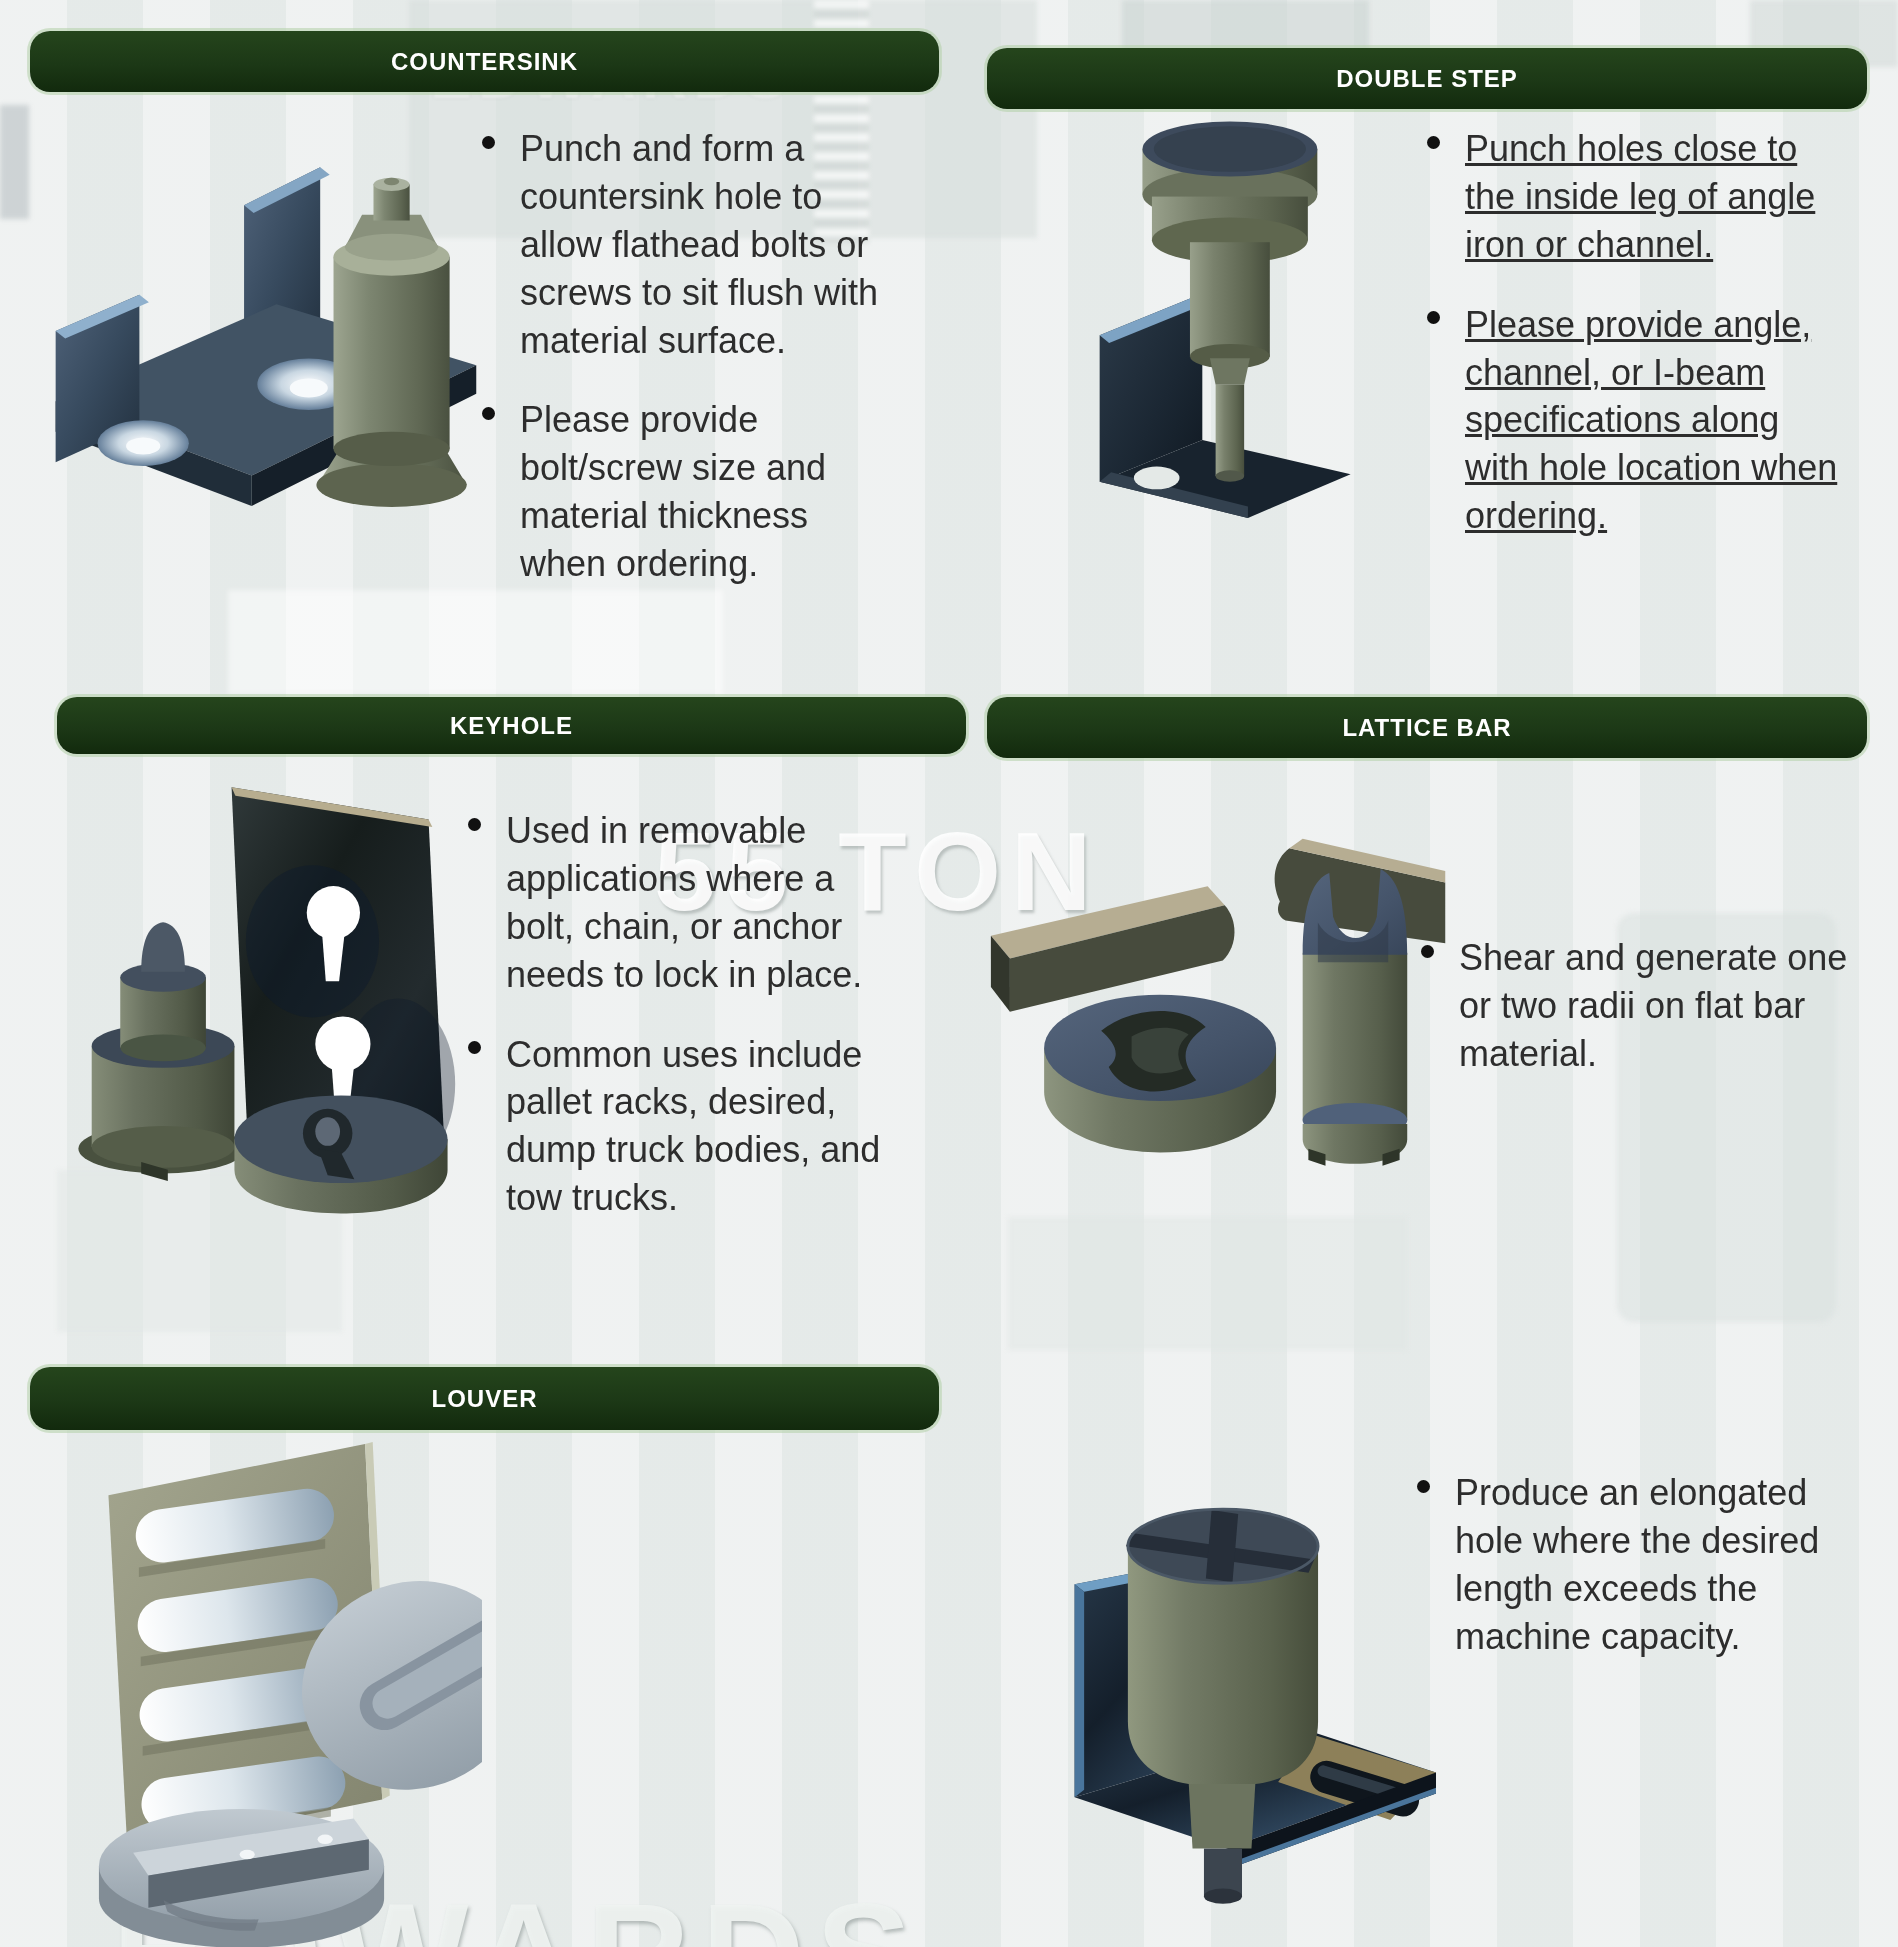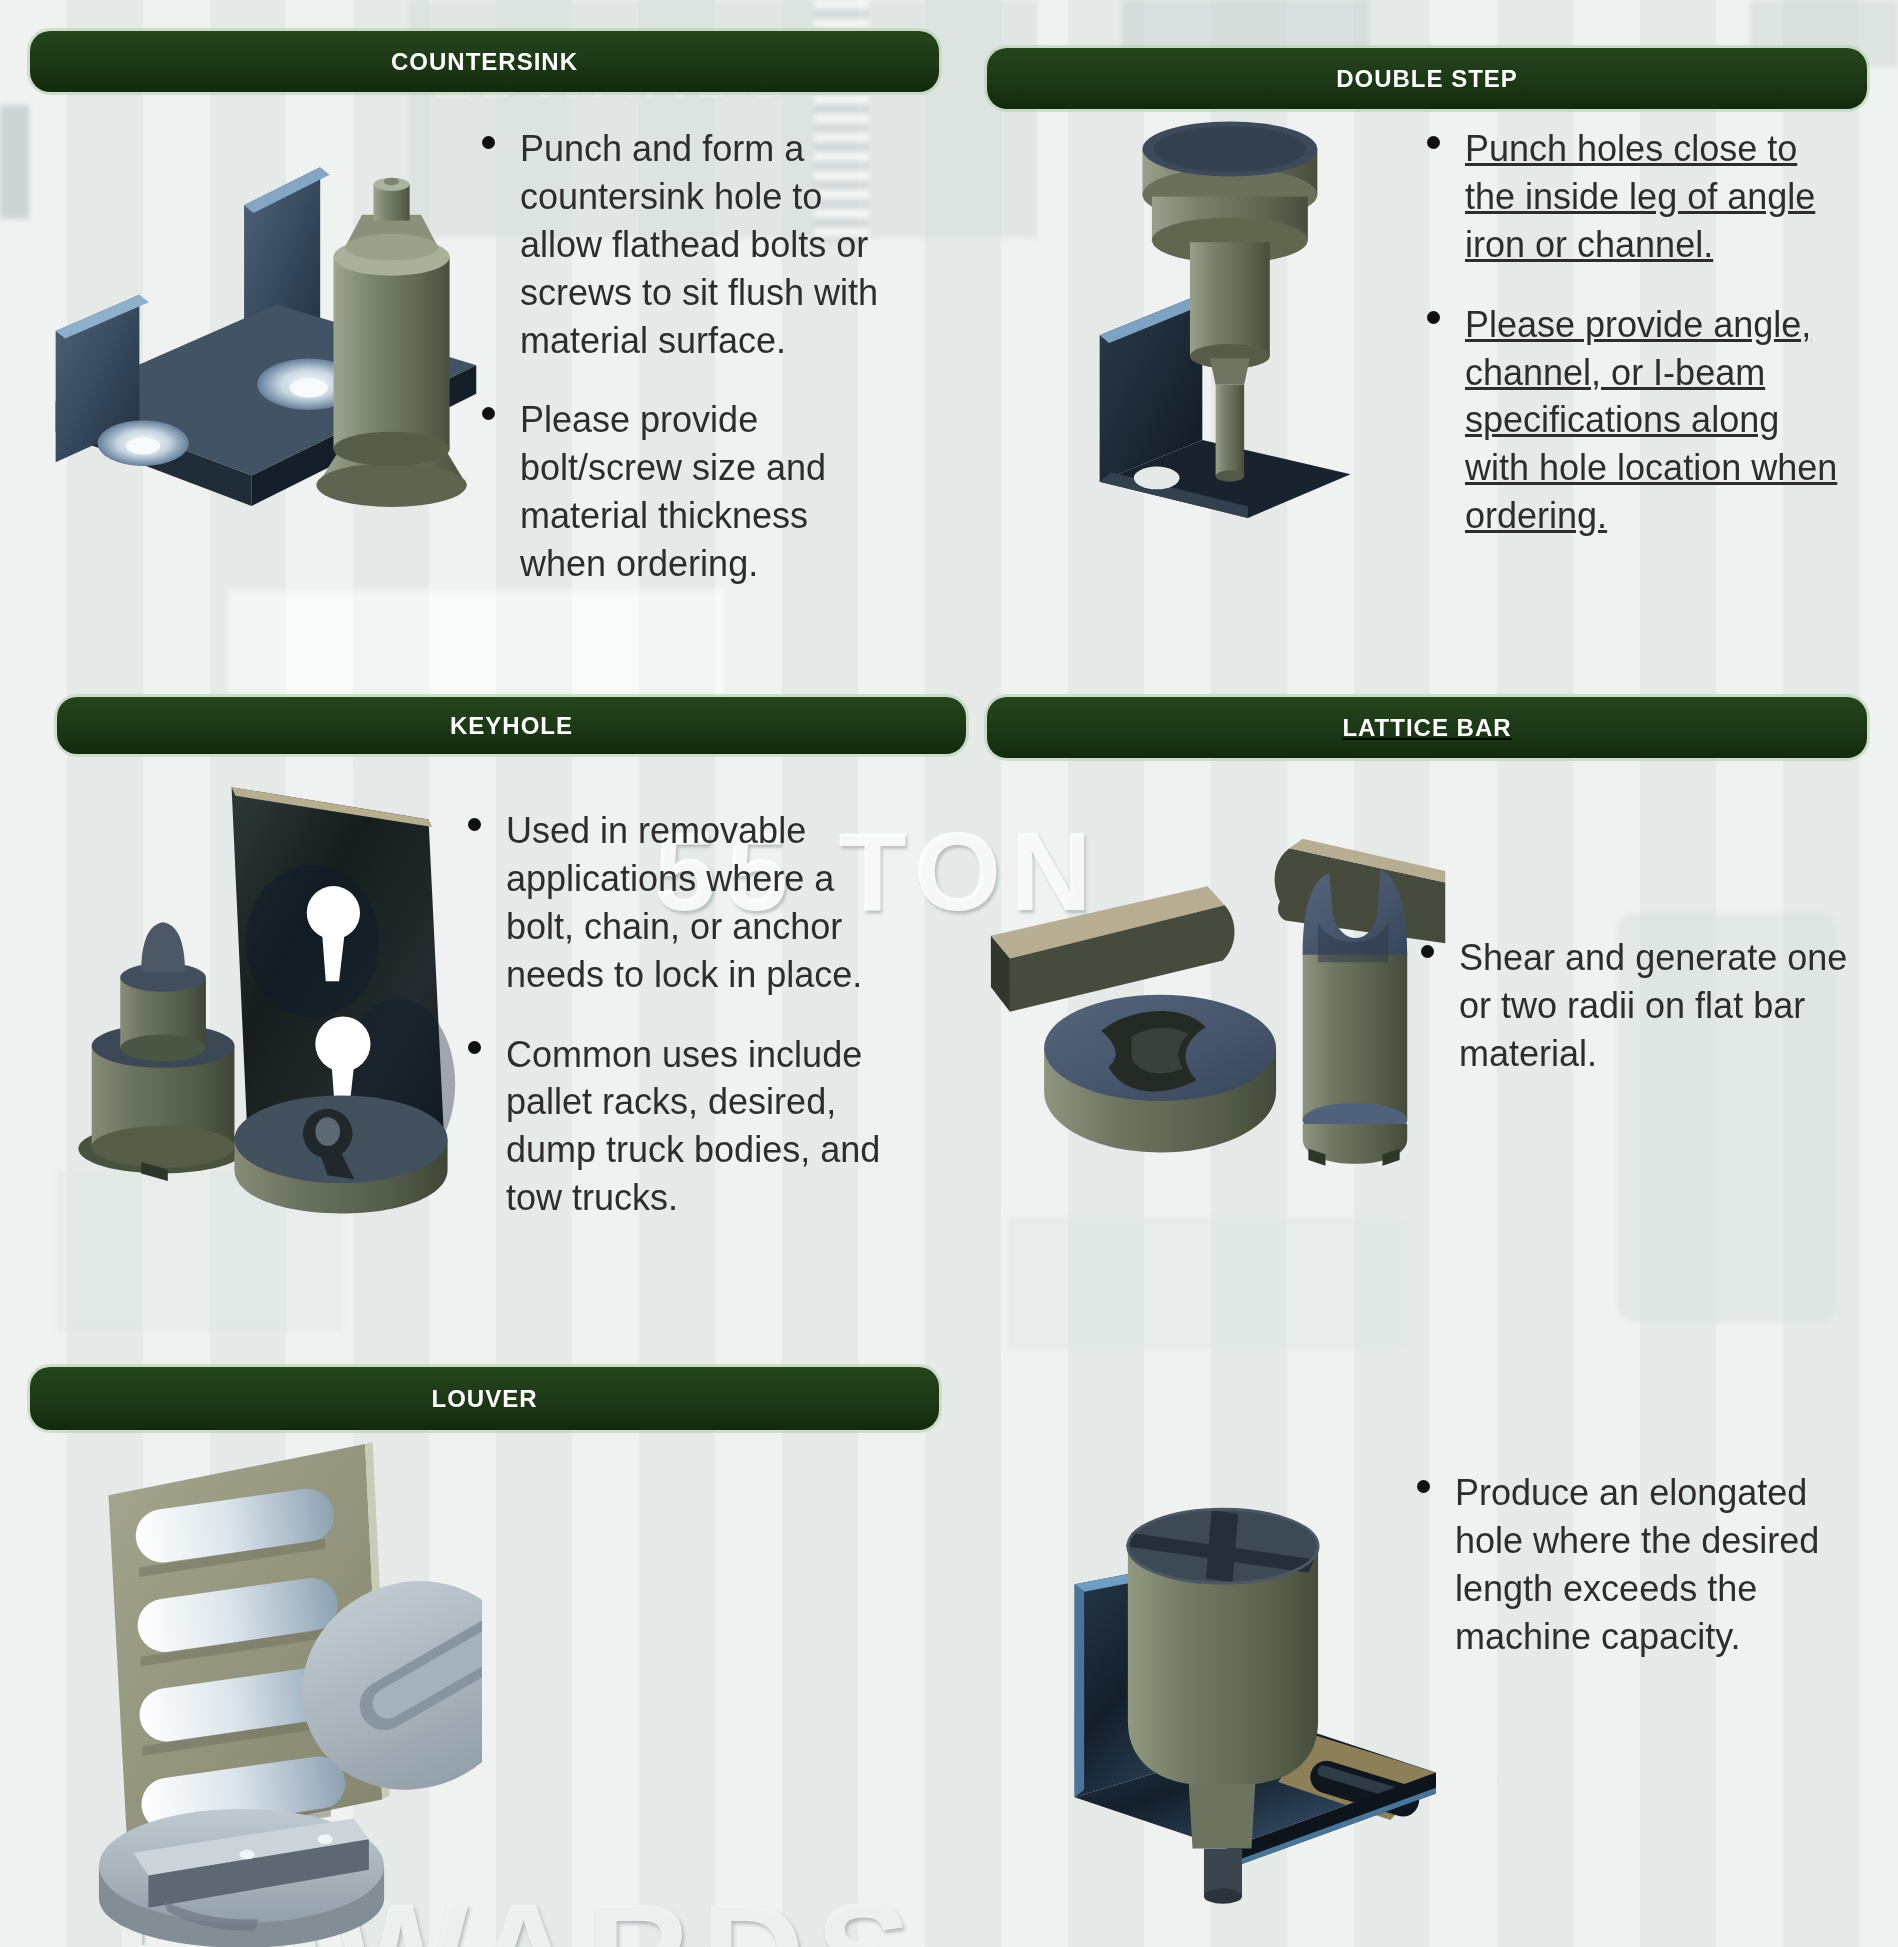--- a/index.html
+++ b/index.html
@@ -199,21 +199,21 @@
       <circle cx="316" cy="382" r="26" fill="#20282c"></circle>
       <polygon points="306,398 330,402 344,430 316,426" fill="#20282c"></polygon>
       <ellipse cx="316" cy="380" rx="13" ry="15" fill="#5d6875"></ellipse>
     </svg>
   </figure>
   <ul class="bullets" style="left:466px;top:807px;width:442px;">
     <li>Used in removable applications where a bolt, chain, or anchor needs to lock in place.</li>
     <li>Common uses include pallet racks, desired, dump truck bodies, and tow trucks.</li>
   </ul>
 
-  <div class="hdr" style="left:987px;top:697px;width:880px;height:61px;text-decoration:underline;">
+  <div class="hdr" style="left:987px;top:697px;width:880px;height:61px;">
     <span>LATTICE BAR</span>
   </div>
   <figure style="left:989px;top:810px;width:461px;height:414px;">
     <svg viewBox="0 0 485 435">
       <defs>
         <linearGradient id="g4cyl" x1="0" y1="0" x2="1" y2="0">
           <stop offset="0" stop-color="#8d957f"></stop>
             <stop offset="0.3" stop-color="#6f7763"></stop>
           <stop offset="0.75" stop-color="#565e4b"></stop>
             <stop offset="1" stop-color="#434a3a"></stop>

